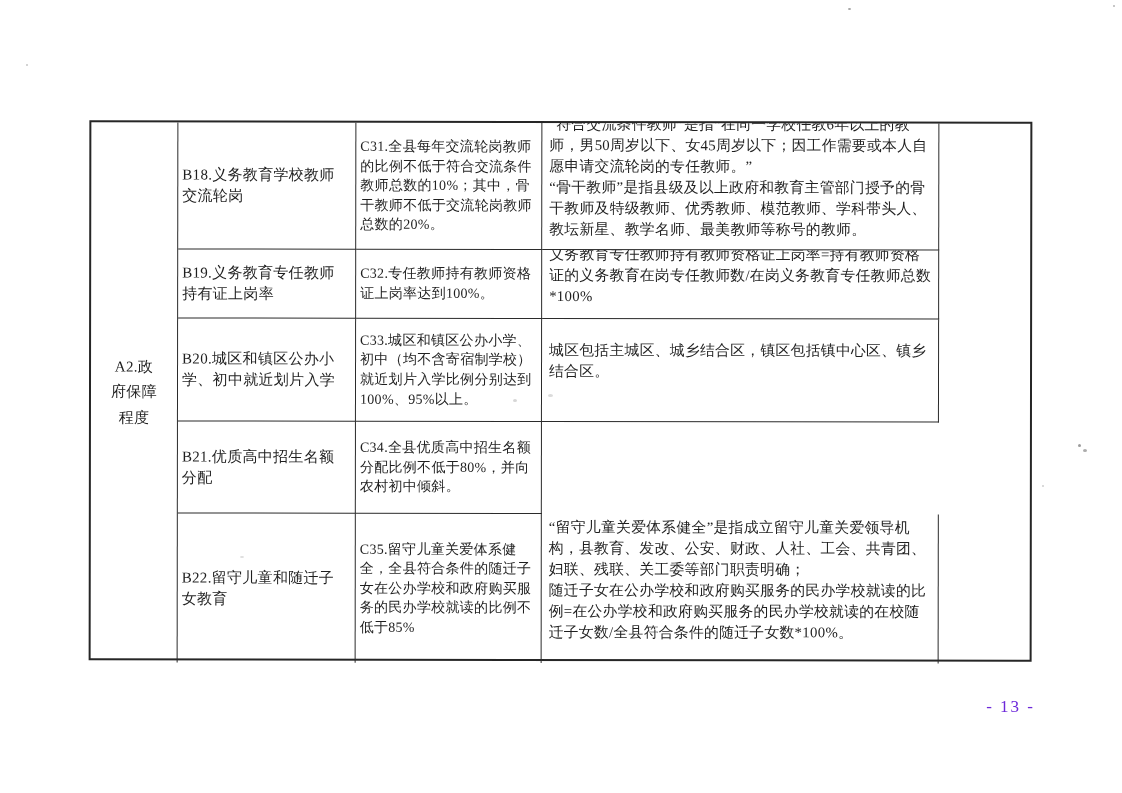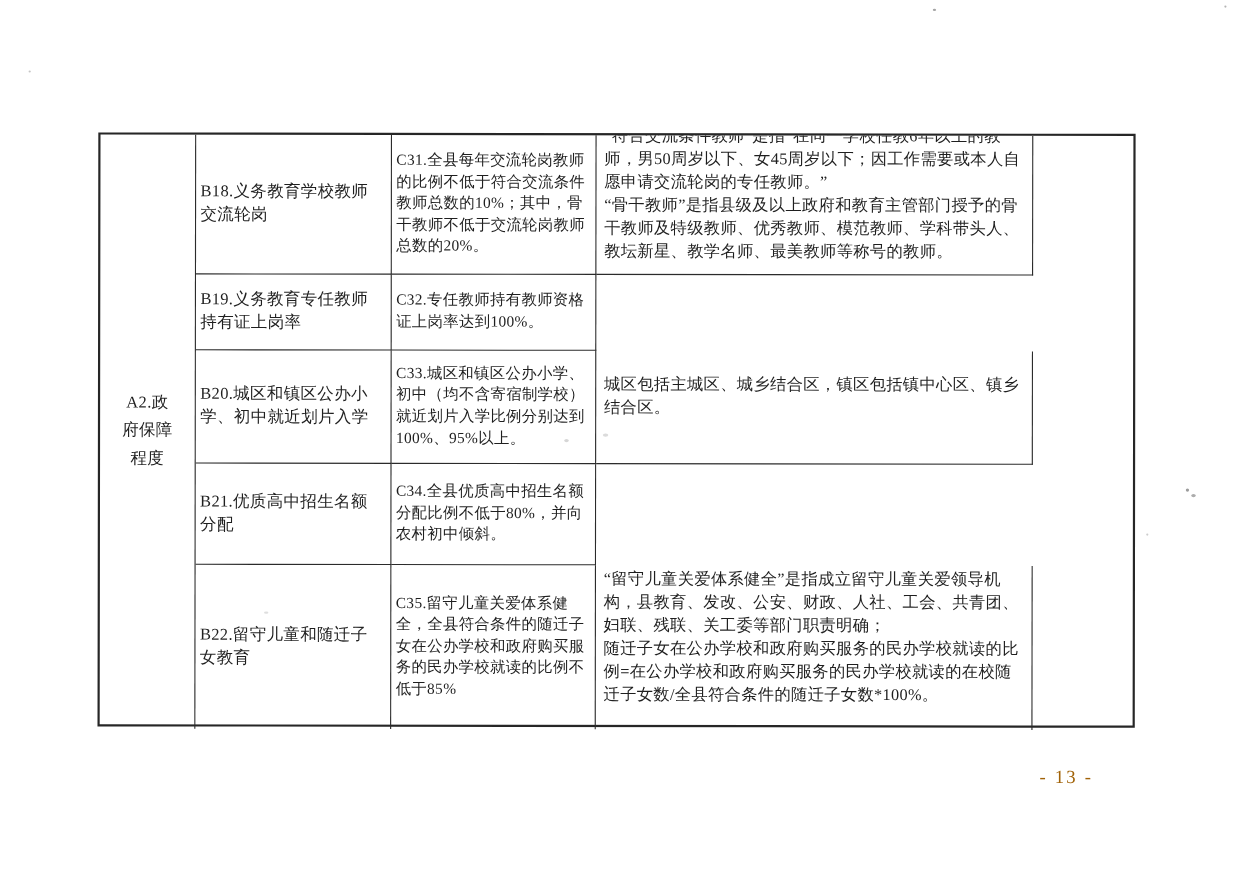--- a/index.html
+++ b/index.html
@@ -67,24 +67,24 @@
   .r2 { grid-row: 2; }
   .r3 { grid-row: 3; }
   .r4 { grid-row: 4; }
   .r5 { grid-row: 5; }
 
   .page-number {
     position: absolute;
     left: 945px;
     top: 697px;
     width: 90px;
-    text-align: left;
+    text-align: right;
     font-size: 17px;
     letter-spacing: 2px;
-    color: #a16207;
+    color: #6d28d9;
   }
   .speck {
     position: absolute;
     background: #5a5a5a;
     border-radius: 50%;
   }
 </style>
 </head>
 <body>
 
@@ -105,20 +105,23 @@
     <div class="cell col-e r1 br bb">
       <span class="txt">“符合交流条件教师”是指“在同一学校任教6年以上的教师，男50周岁以下、女45周岁以下；因工作需要或本人自愿申请交流轮岗的专任教师。”
 “骨干教师”是指县级及以上政府和教育主管部门授予的骨干教师及特级教师、优秀教师、模范教师、学科带头人、教坛新星、教学名师、最美教师等称号的教师。</span>
     </div>
 
     <div class="cell col-b r2 br bb">
       <span class="txt">B19.义务教育专任教师持有证上岗率</span>
     </div>
     <div class="cell col-c r2 br bb">
       <span class="txt">C32.专任教师持有教师资格证上岗率达到100%。</span>
+    </div>
+    <div class="cell col-e r2 br bb">
+      <span class="txt">义务教育专任教师持有教师资格证上岗率=持有教师资格证的义务教育在岗专任教师数/在岗义务教育专任教师总数*100%</span>
     </div>
 
     <div class="cell col-b r3 br bb">
       <span class="txt">B20.城区和镇区公办小学、初中就近划片入学</span>
     </div>
     <div class="cell col-c r3 br bb">
       <span class="txt">C33.城区和镇区公办小学、初中（均不含寄宿制学校）就近划片入学比例分别达到100%、95%以上。</span>
     </div>
     <div class="cell col-e r3 br bb">
       <span class="txt">城区包括主城区、城乡结合区，镇区包括镇中心区、镇乡结合区。</span>

